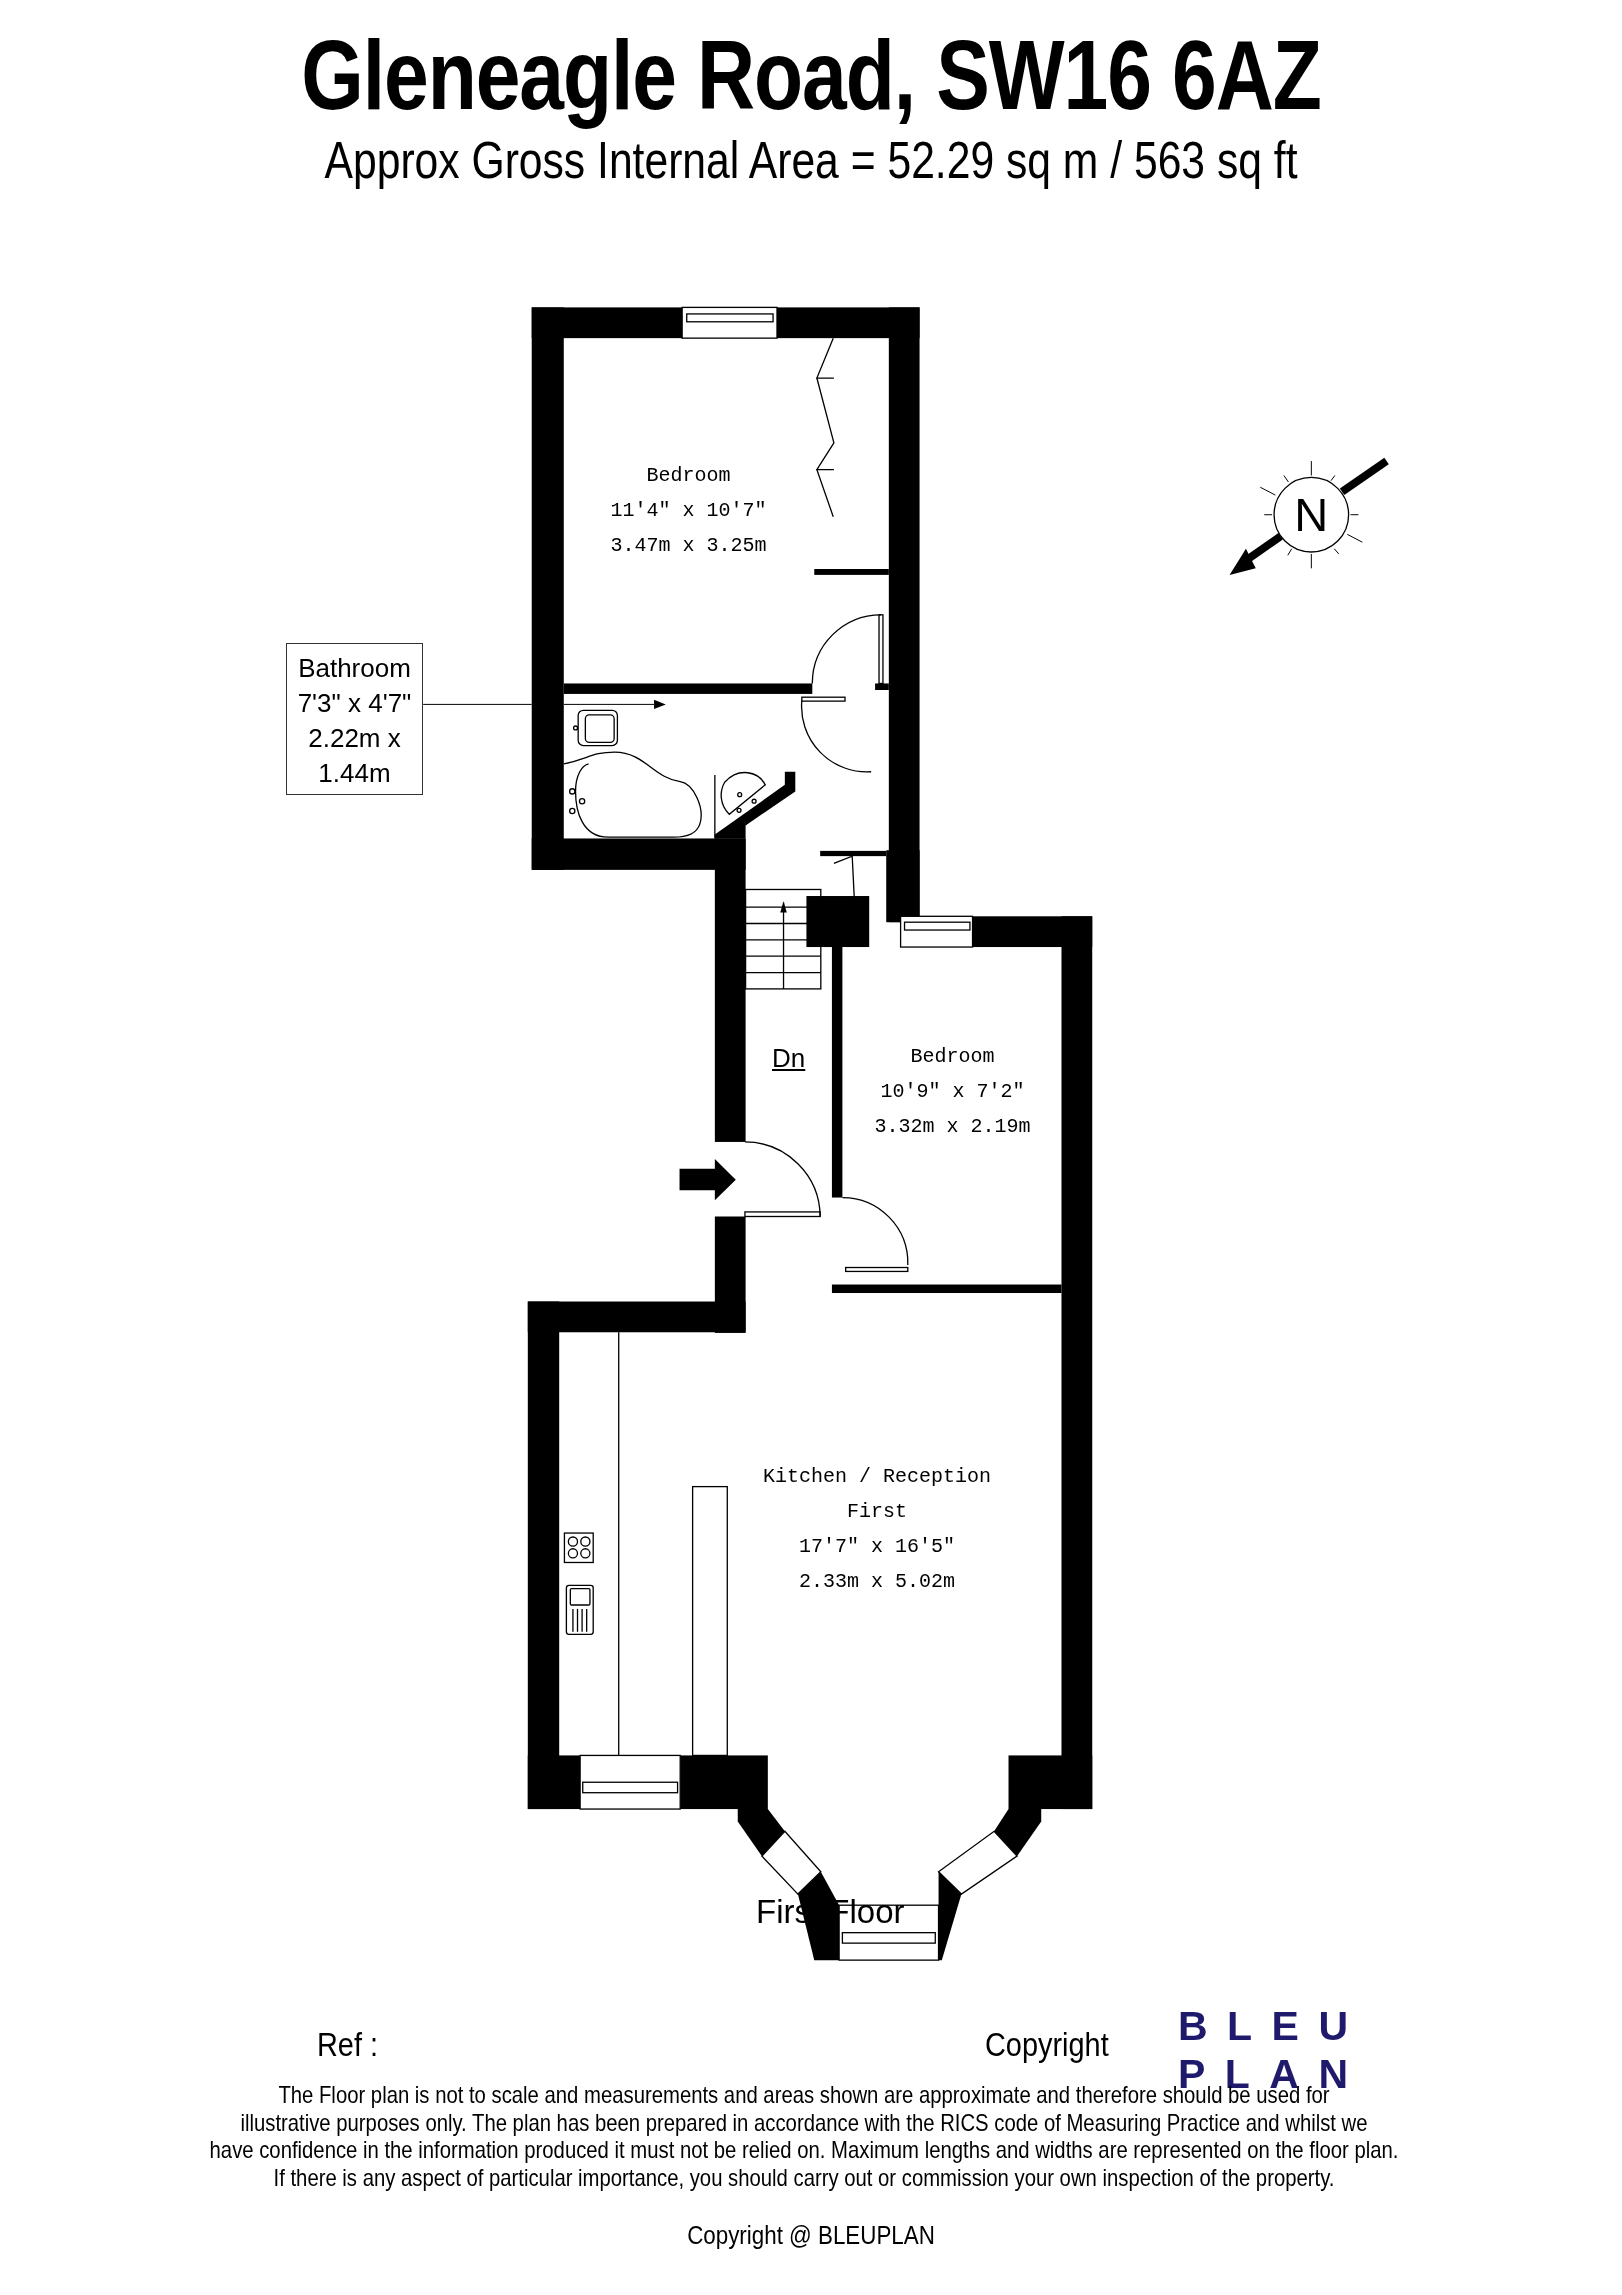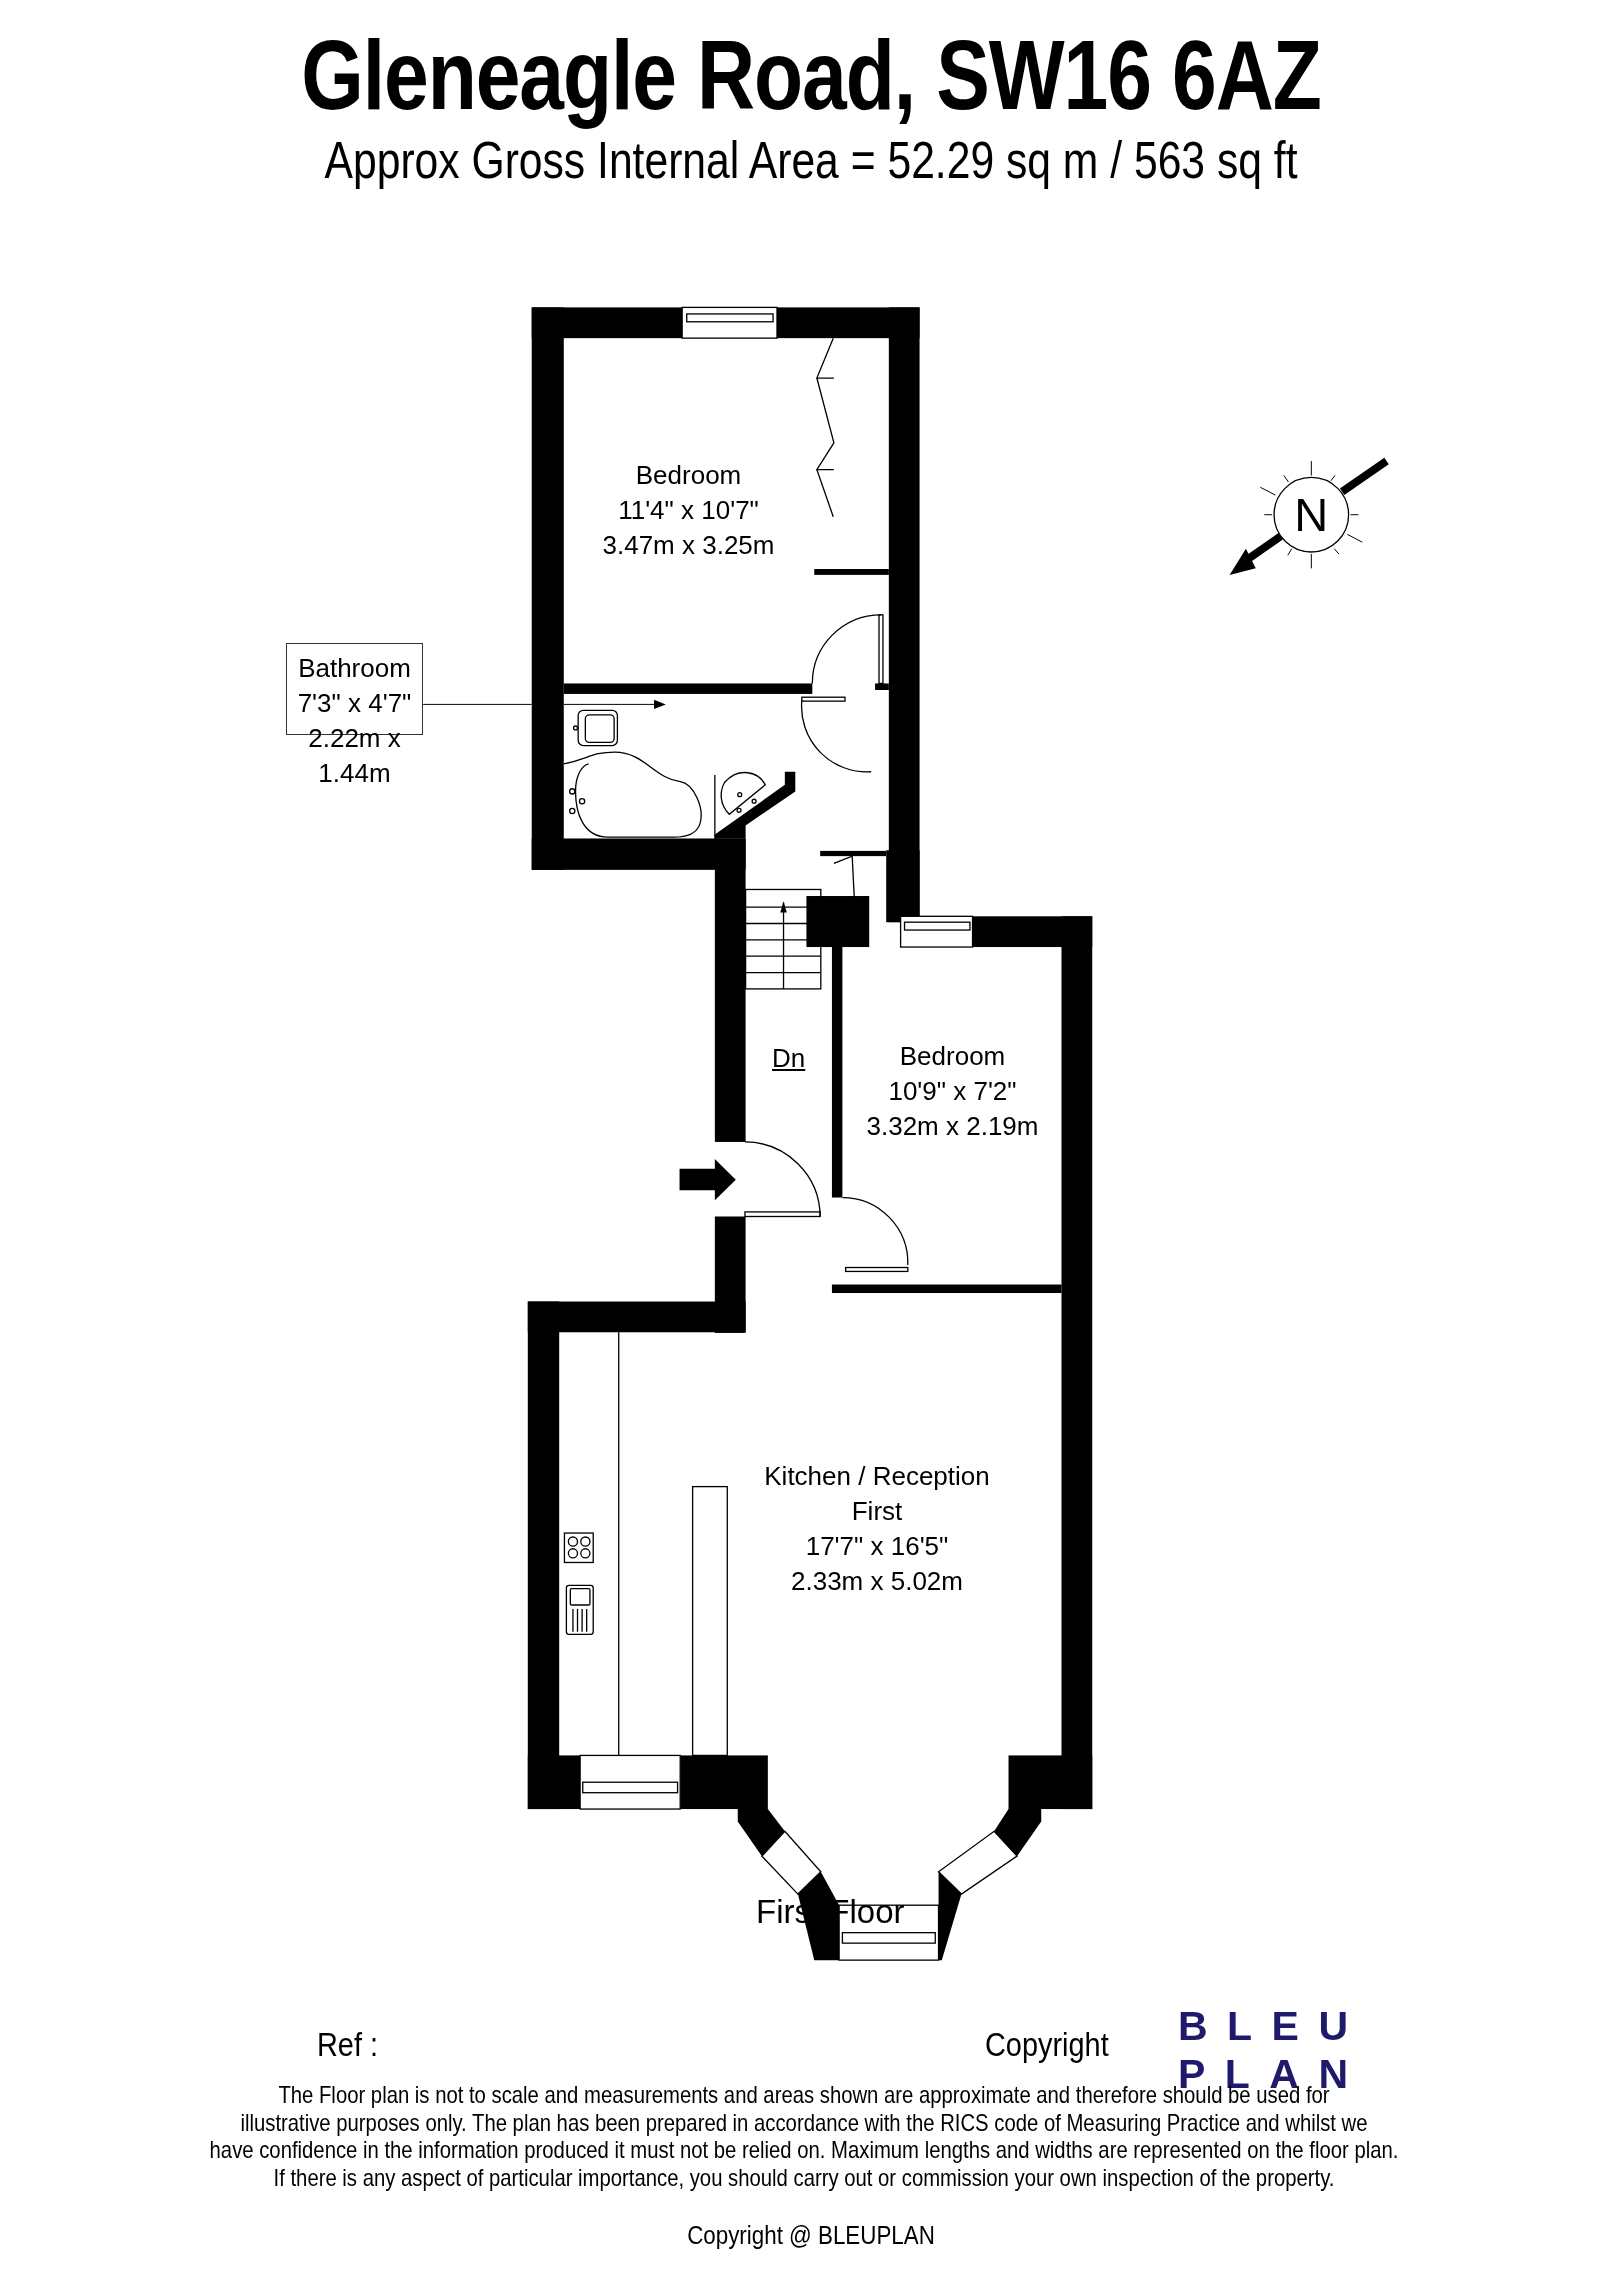--- a/index.html
+++ b/index.html
@@ -1,20 +1,20 @@
 <!DOCTYPE html>
 <html style="font-size:10.5px"><head>
 <meta charset="utf-8">
 <style>
   html, body { margin: 0; padding: 0; background: #ffffff; }
   body { width: 1622px; height: 2295px; position: relative; overflow: hidden; font-family: "Liberation Sans", sans-serif; color: #000; }
   .title { position: absolute; left: 0; width: 1622px; top: 26px; text-align: center; font-weight: bold; font-size: 98px; letter-spacing: -1.3px; transform: scaleX(0.82); transform-origin: center; line-height: 1; }
   .subtitle { position: absolute; left: 0; width: 1622px; top: 134px; text-align: center; font-size: 52px; transform: scaleX(0.82); transform-origin: center; line-height: 1; }
   svg.plan { position: absolute; left: 0; top: 0; width: 1622px; height: 2295px; }
-  .room-label { position: absolute; text-align: center; font-size: 26px; line-height: 35px; white-space: nowrap; }
+  .room-label { position: absolute; text-align: center; font-size: 20px; line-height: 35px; white-space: nowrap; font-family: Liberation Mono, monospace; }
   .room-label span { display: block; }
   .callout { position: absolute; border: 1.3px solid #333; background: #fff; text-align: center; font-size: 26px; line-height: 35px; box-sizing: border-box; padding-top: 6.5px; }
   .callout span { display: block; }
   .dn { position: absolute; font-size: 26px; }
   .floor-name { position: absolute; font-size: 33px; }
   .ref { position: absolute; left: 317px; top: 2025px; font-size: 34px; transform: scaleX(0.85); transform-origin: left; }
   .copyright-label { position: absolute; left: 985px; top: 2025px; font-size: 34px; transform: scaleX(0.85); transform-origin: left; }
   .logo { position: absolute; left: 1178px; top: 2002px; width: 170px; color: #1f1a6b; font-weight: bold; font-size: 41px; line-height: 48px; }
   .logo .row { display: flex; justify-content: space-between; }
   .disclaimer { position: absolute; left: 0; width: 1608px; top: 2082px; text-align: center; font-size: 23.6px; line-height: 27.5px; }
@@ -169,21 +169,21 @@
     <text x="0" y="25" text-anchor="middle" font-family="Liberation Sans, sans-serif" font-size="72">N</text>
   </g>
 </svg>
 
 <div class="room-label" style="left:564px; top:458px; width:249px;">
   <span>Bedroom</span>
   <span>11'4" x 10'7"</span>
   <span>3.47m x 3.25m</span>
 </div>
 
-<div class="callout" style="left:286px; top:643px; width:137px; height:92px;">
+<div class="callout" style="left:286px; top:643px; width:137px; height:152px;">
   <span>Bathroom</span>
   <span>7'3" x 4'7"</span>
   <span>2.22m x 1.44m</span>
 </div>
 
 <div class="dn" style="left:772px; top:1043px;text-decoration:underline;">Dn</div>
 
 <div class="room-label" style="left:843px; top:1039px; width:219px;">
   <span>Bedroom</span>
   <span>10'9" x 7'2"</span>

